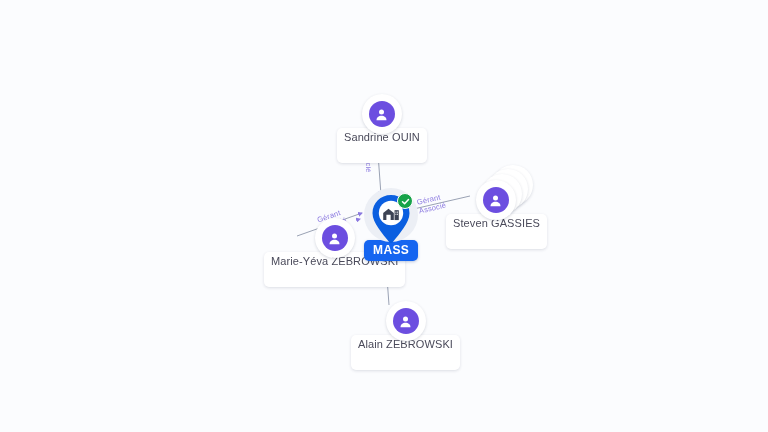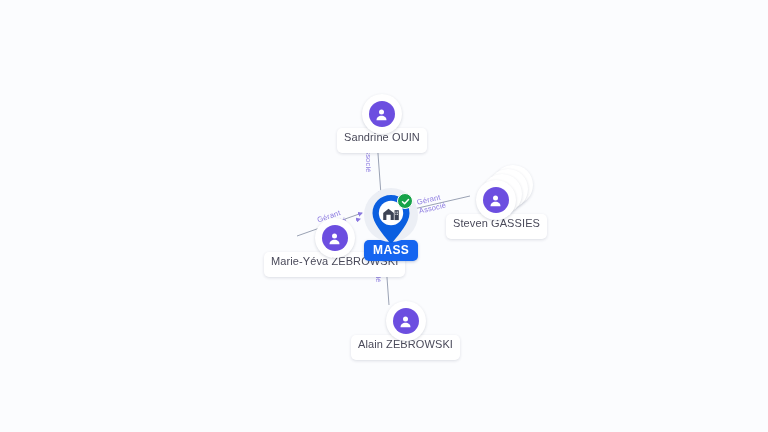--- a/index.html
+++ b/index.html
@@ -74,21 +74,21 @@
     box-shadow: 0 1px 3px rgba(40,50,80,0.16);
   }
   .stack-1 { left: 6px;  top: -6px; }
   .stack-2 { left: 12px; top: -11px; }
   .stack-3 { left: 17px; top: -15px; }
 
   .node-label {
     margin-top: -6px;
     background: #ffffff;
     border-radius: 5px;
-    padding: 3px 7px 10px 7px;
+    padding: 3px 7px 20px 7px;
     font-size: 11px;
     color: #4a4a5a;
     white-space: nowrap;
     box-shadow: 0 1px 3px rgba(40,50,80,0.15);
     letter-spacing: .1px;
   }
 
   
   .company-node {
     position: absolute;

